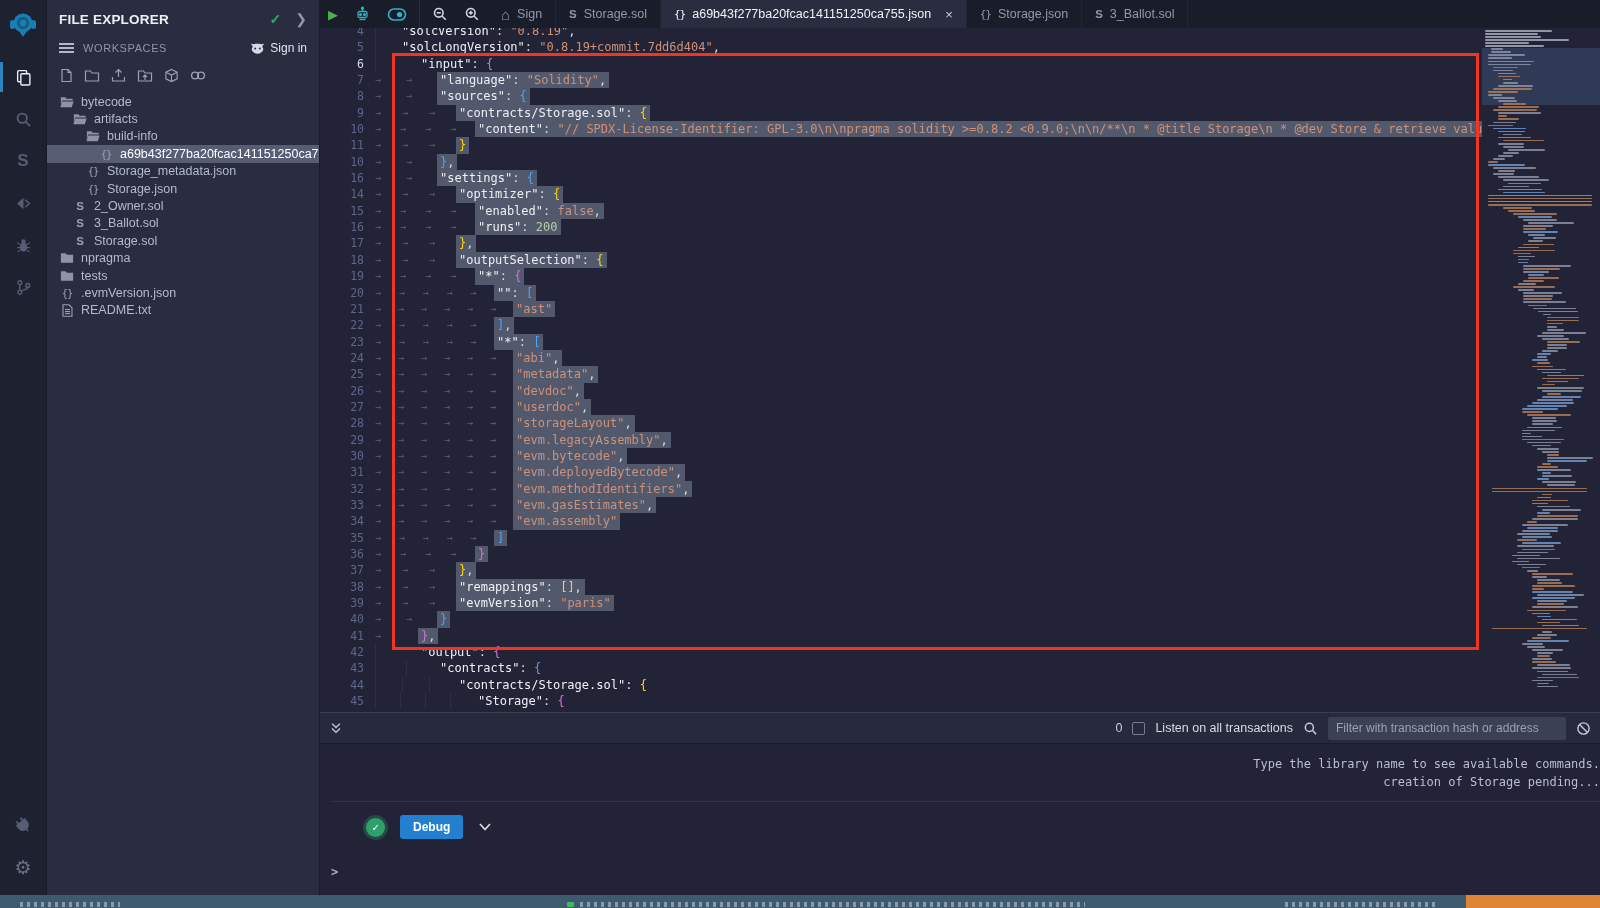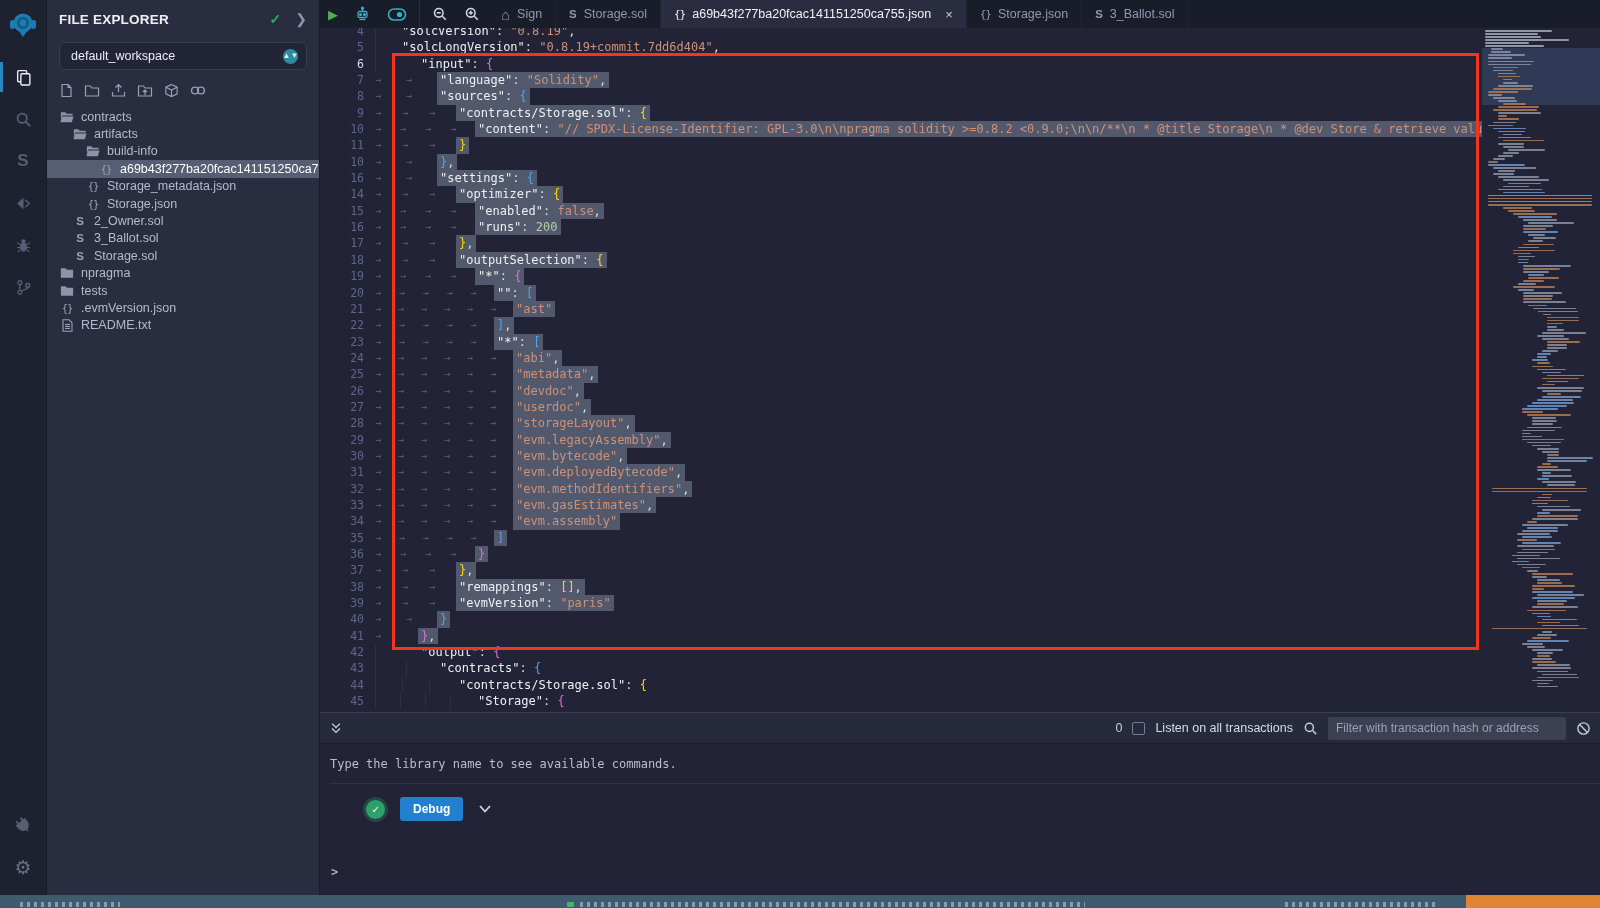--- a/index.html
+++ b/index.html
@@ -74,21 +74,21 @@
   
   .terminal{height:183px;flex:none;background:#222336;display:flex;flex-direction:column;position:relative;font-family:"DejaVu Sans Mono",monospace;border-top:1px solid #3a3e52;}
   .term-head{height:31px;flex:none;background:#262a3c;display:flex;align-items:center;padding:0 9px;font-family:"Liberation Sans",sans-serif;border-bottom:1px solid #1b1d2a;gap:10px;}
   .th-right{margin-left:auto;display:flex;align-items:center;gap:10px;}
   .th-badge{color:#c8ccda;font-size:12.5px;}
   .th-cb{width:13px;height:13px;border:1.4px solid #767d93;border-radius:2px;background:transparent;cursor:pointer;}
   .th-label{color:#d8dbe6;font-size:12.5px;}
   .th-input{width:238px;height:23px;background:#3b4052;border:none;border-radius:2px;color:#e6e9f2;font-size:12px;padding:0 8px;font-family:"Liberation Sans",sans-serif;outline:none;}
   .th-input::placeholder{color:#9ba1b8;}
   .term-body{flex:1;position:relative;color:#b9bed1;font-size:12px;padding:13px 0 0 10px;}
-  .term-line{margin-bottom:4px;}
+  .term-line{margin-bottom:4px;text-align:right;}
   .tx{margin-top:12px;border-top:1px solid #2e3244;display:flex;align-items:center;padding:13px 16px 12px 36px;gap:15px;}
   .tx-check{width:19px;height:19px;border-radius:50%;background:#2ea06b;box-shadow:0 0 0 3px rgba(46,160,107,.30);color:#fff;font-size:11px;display:flex;align-items:center;justify-content:center;flex:none;}
   .tx-text{flex:1;color:#ced3e2;font-size:12px;white-space:nowrap;overflow:hidden;}
   .tx-text b{color:#eaedf6;font-weight:bold;}
   .debug-btn{background:#2280cf;color:#fff;font:bold 12px "Liberation Sans",sans-serif;padding:5px 13px;border-radius:3px;border:none;cursor:pointer;}
   .tx-chev{color:#d0d5e2;}
   .prompt{position:absolute;bottom:16px;left:11px;color:#aab0c4;font-weight:bold;font-size:12px;}
 
   
   .statusbar{height:13px;flex:none;background:#3d5a6e;position:relative;overflow:hidden;}
@@ -169,23 +169,37 @@
         <span class="rail-gear">⚙</span>
       </div>
     </div>
 
     <div class="panel">
       <div class="p-head">
         <span class="p-title">FILE EXPLORER</span>
         <span class="p-check">✓</span>
         <span class="p-chev">❯</span>
       </div>
-      <div class="p-dd">
-        <span class="p-dd-text">default_workspace</span>
-        <span class="p-dd-icon">▲▼</span>
+      <div class="p-ws">
+        <svg width="15" height="12" viewBox="0 0 15 12">
+          <g stroke="#c3c8d8" stroke-width="1.8">
+              <line x1="0" y1="2" x2="15" y2="2"></line>
+              <line x1="0" y1="6" x2="15" y2="6"></line>
+              <line x1="0" y1="10" x2="15" y2="10"></line>
+            </g>
+        </svg>
+        <span class="p-ws-label">WORKSPACES</span>
+        <span class="p-signin">
+          <svg width="15" height="13" viewBox="0 0 16 14">
+            <path d="M3 5 L1 2 L4 2.5 C5 1.8 7 1.8 8 1.8 C9 1.8 11 1.8 12 2.5 L15 2 L13 5 A6 4.8 0 1 1 3 5 Z" fill="#d7dae6"></path>
+            <circle cx="5.5" cy="7" r="1.1" fill="#2a2c3f"></circle>
+              <circle cx="10.5" cy="7" r="1.1" fill="#2a2c3f"></circle>
+          </svg>
+          <span>Sign in</span>
+        </span>
       </div>
       <div class="p-tools">
         <svg width="14" height="15" viewBox="0 0 14 15" fill="none" stroke="currentColor" stroke-width="1.2">
           <path d="M3 1.5 h6 l3 3 v9 h-9 z"></path>
             <path d="M9 1.5 v3 h3"></path>
         </svg>
         <svg width="16" height="15" viewBox="0 0 16 15" fill="none" stroke="currentColor" stroke-width="1.2">
           <path d="M1.5 3 h5 l1.5 2 h6.5 v8 h-13 z"></path>
         </svg>
         <svg width="15" height="15" viewBox="0 0 15 15" fill="none" stroke="currentColor" stroke-width="1.2">
@@ -206,21 +220,21 @@
         </svg>
       </div>
       <div class="tree" id="tree">
           <div class="tree-row" style="padding-left: 13px;">
             <span class="t-ico">
               <svg width="14" height="12" viewBox="0 0 16 13" fill="#8d93a8">
                 <path d="M1 1 h5 l1.5 1.8 h7 v2 h-12 l-1.5 7 z"></path>
                 <path d="M2.5 5.8 h13 l-2 6.7 h-13 z"></path>
               </svg>
             </span>
-            <span>contracts</span>
+            <span>bytecode</span>
           </div>
           <div class="tree-row" style="padding-left: 26px;">
             <span class="t-ico">
               <svg width="14" height="12" viewBox="0 0 16 13" fill="#8d93a8">
                 <path d="M1 1 h5 l1.5 1.8 h7 v2 h-12 l-1.5 7 z"></path>
                 <path d="M2.5 5.8 h13 l-2 6.7 h-13 z"></path>
               </svg>
             </span>
             <span>artifacts</span>
           </div>
@@ -650,20 +664,21 @@
             </svg>
             <input class="th-input" placeholder="Filter with transaction hash or address" style="">
             <svg width="15" height="15" viewBox="0 0 16 16" fill="none" stroke="#c6cada" stroke-width="1.5">
               <circle cx="8" cy="8" r="6"></circle>
                 <line x1="3.8" y1="3.8" x2="12.2" y2="12.2"></line>
             </svg>
           </div>
         </div>
         <div class="term-body">
           <div class="term-line">Type the library name to see available commands.</div>
+          <div class="term-line">creation of Storage pending...</div>
           <div class="tx">
             <span class="tx-check">✓</span>
             <button class="debug-btn">Debug</button>
             <svg class="tx-chev" width="14" height="10" viewBox="0 0 14 10" fill="none" stroke="currentColor" stroke-width="1.8">
               <path d="M2 2 L7 7.5 L12 2"></path>
             </svg>
           </div>
           <span class="prompt">&gt;</span>
         </div>
       </div>

